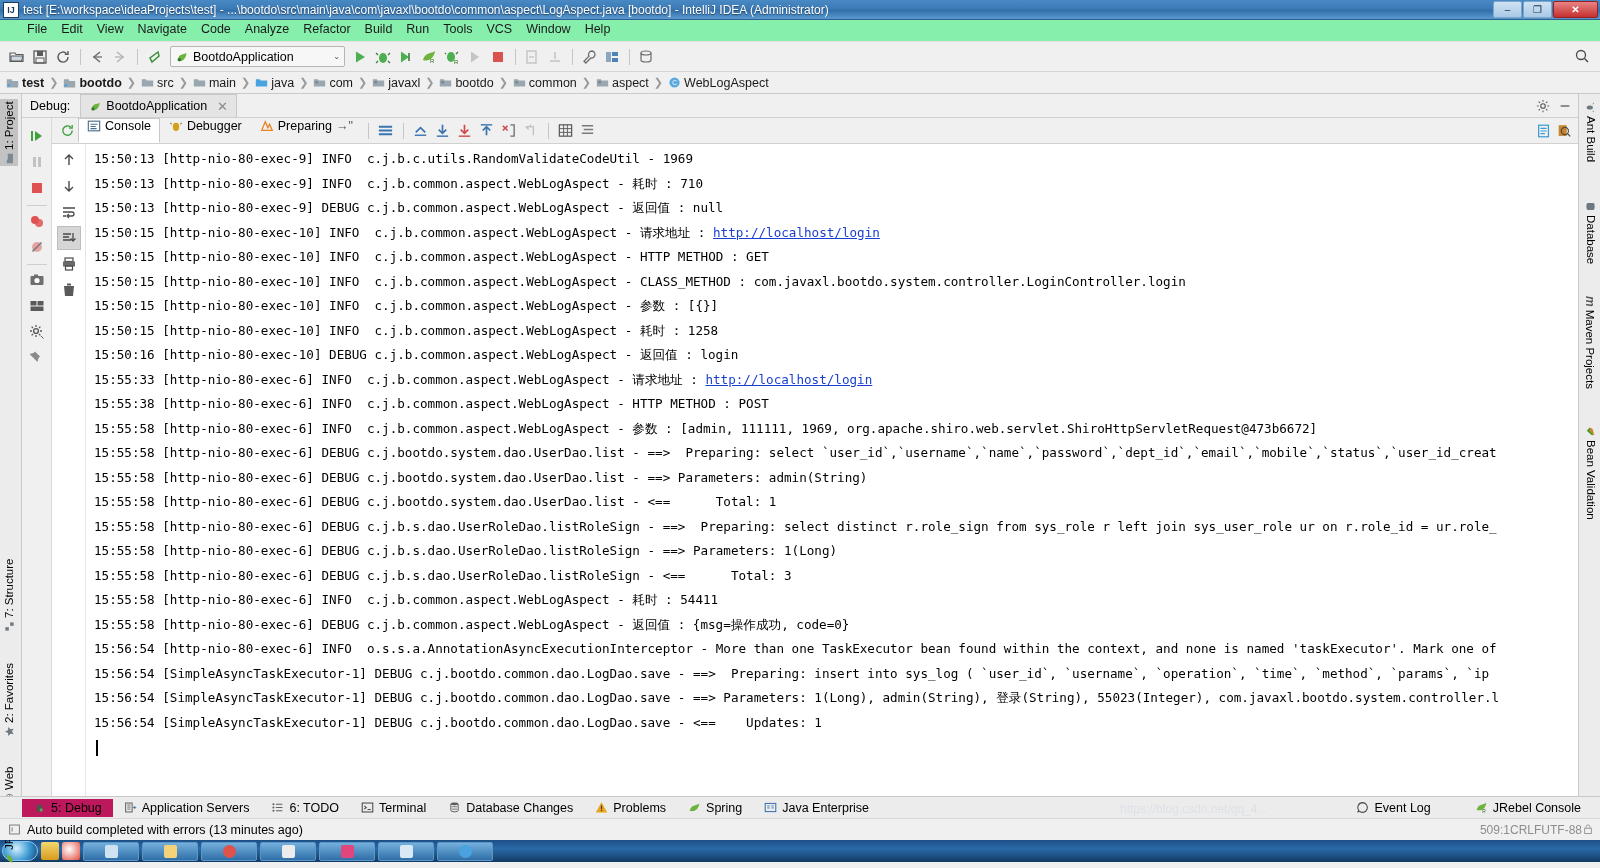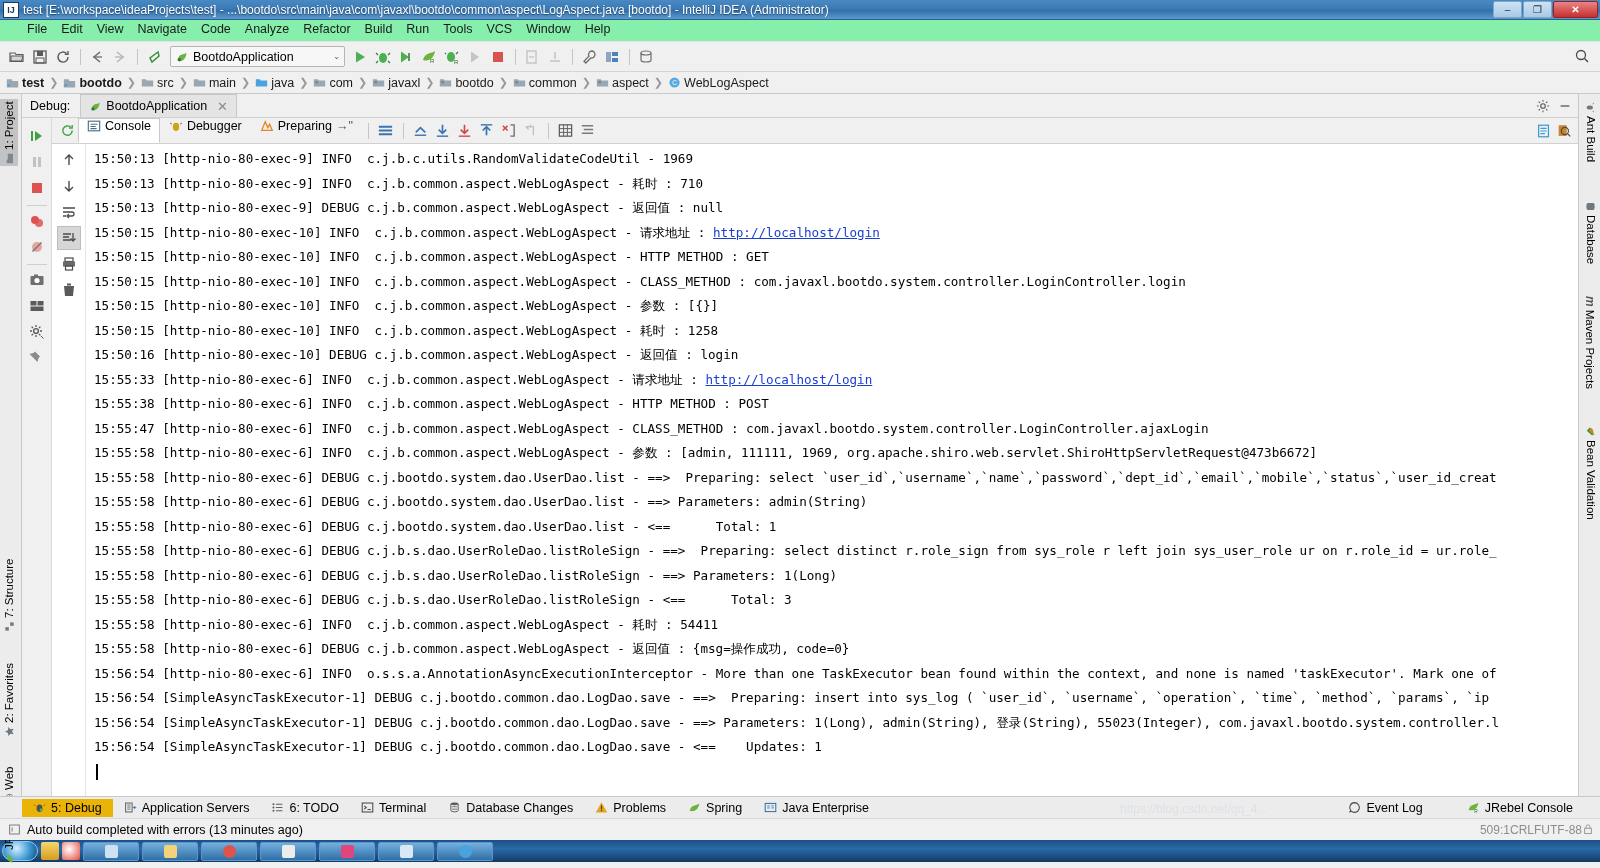--- a/index.html
+++ b/index.html
@@ -142,22 +142,22 @@
   .lnk { color: #1a3fd0; }
   .caret-line { display: inline-block; width: 2px; height: 16px; background: #000;
     vertical-align: middle; margin-left: 2px; }
   
   #toolwindow-bar {
     height: 22px; background: #ececec; border-top: 1px solid #c9c9c9;
     display: flex; align-items: center; padding-left: 22px; font-size: 12.5px;
     position: relative;
   }
   .tw-item { display: flex; align-items: center; gap: 5px; padding: 2px 11px; }
-  .tw-item.active { background: #eab308; }
-  .tw-right { position: absolute; right: 16px; display: flex; gap: 22px; align-items: flex-end; }
+  .tw-item.active { background: #be185d; }
+  .tw-right { position: absolute; right: 8px; display: flex; gap: 22px; align-items: flex-end; }
   #statusbar {
     height: 22px; background: #f0f0f0; border-top: 1px solid #d8d8d8;
     display: flex; align-items: center; padding-left: 8px; font-size: 12.5px;
     position: relative;
   }
   .sb-right { position: absolute; right: 6px; display: flex; align-items: flex-start;
     color: #8d8d8d; font-size: 12px; }
   
   #taskbar {
     height: 22px;
@@ -722,21 +722,20 @@
             <div class="logline"><span>15:50:13 [http-nio-80-exec-9] INFO  c.j.b.common.aspect.WebLogAspect - 耗时 : 710</span></div>
             <div class="logline"><span>15:50:13 [http-nio-80-exec-9] DEBUG c.j.b.common.aspect.WebLogAspect - 返回值 : null</span></div>
             <div class="logline"><span>15:50:15 [http-nio-80-exec-10] INFO  c.j.b.common.aspect.WebLogAspect - 请求地址 : </span><a class="lnk" href="#">http://localhost/login</a></div>
             <div class="logline"><span>15:50:15 [http-nio-80-exec-10] INFO  c.j.b.common.aspect.WebLogAspect - HTTP METHOD : GET</span></div>
             <div class="logline"><span>15:50:15 [http-nio-80-exec-10] INFO  c.j.b.common.aspect.WebLogAspect - CLASS_METHOD : com.javaxl.bootdo.system.controller.LoginController.login</span></div>
             <div class="logline"><span>15:50:15 [http-nio-80-exec-10] INFO  c.j.b.common.aspect.WebLogAspect - 参数 : [{}]</span></div>
             <div class="logline"><span>15:50:15 [http-nio-80-exec-10] INFO  c.j.b.common.aspect.WebLogAspect - 耗时 : 1258</span></div>
             <div class="logline"><span>15:50:16 [http-nio-80-exec-10] DEBUG c.j.b.common.aspect.WebLogAspect - 返回值 : login</span></div>
             <div class="logline"><span>15:55:33 [http-nio-80-exec-6] INFO  c.j.b.common.aspect.WebLogAspect - 请求地址 : </span><a class="lnk" href="#">http://localhost/login</a></div>
             <div class="logline"><span>15:55:38 [http-nio-80-exec-6] INFO  c.j.b.common.aspect.WebLogAspect - HTTP METHOD : POST</span></div>
-            <div class="logline"><span>15:55:47 [http-nio-80-exec-6] INFO  c.j.b.common.aspect.WebLogAspect - CLASS_METHOD : com.javaxl.bootdo.system.controller.LoginController.ajaxLogin</span></div>
             <div class="logline"><span>15:55:58 [http-nio-80-exec-6] INFO  c.j.b.common.aspect.WebLogAspect - 参数 : [admin, 111111, 1969, org.apache.shiro.web.servlet.ShiroHttpServletRequest@473b6672]</span></div>
             <div class="logline"><span>15:55:58 [http-nio-80-exec-6] DEBUG c.j.bootdo.system.dao.UserDao.list - ==&gt;  Preparing: select `user_id`,`username`,`name`,`password`,`dept_id`,`email`,`mobile`,`status`,`user_id_creat</span></div>
             <div class="logline"><span>15:55:58 [http-nio-80-exec-6] DEBUG c.j.bootdo.system.dao.UserDao.list - ==&gt; Parameters: admin(String)</span></div>
             <div class="logline"><span>15:55:58 [http-nio-80-exec-6] DEBUG c.j.bootdo.system.dao.UserDao.list - &lt;==      Total: 1</span></div>
             <div class="logline"><span>15:55:58 [http-nio-80-exec-6] DEBUG c.j.b.s.dao.UserRoleDao.listRoleSign - ==&gt;  Preparing: select distinct r.role_sign from sys_role r left join sys_user_role ur on r.role_id = ur.role_</span></div>
             <div class="logline"><span>15:55:58 [http-nio-80-exec-6] DEBUG c.j.b.s.dao.UserRoleDao.listRoleSign - ==&gt; Parameters: 1(Long)</span></div>
             <div class="logline"><span>15:55:58 [http-nio-80-exec-6] DEBUG c.j.b.s.dao.UserRoleDao.listRoleSign - &lt;==      Total: 3</span></div>
             <div class="logline"><span>15:55:58 [http-nio-80-exec-6] INFO  c.j.b.common.aspect.WebLogAspect - 耗时 : 54411</span></div>
             <div class="logline"><span>15:55:58 [http-nio-80-exec-6] DEBUG c.j.b.common.aspect.WebLogAspect - 返回值 : {msg=操作成功, code=0}</span></div>
             <div class="logline"><span>15:56:54 [http-nio-80-exec-6] INFO  o.s.s.a.AnnotationAsyncExecutionInterceptor - More than one TaskExecutor bean found within the context, and none is named 'taskExecutor'. Mark one of</span></div>

